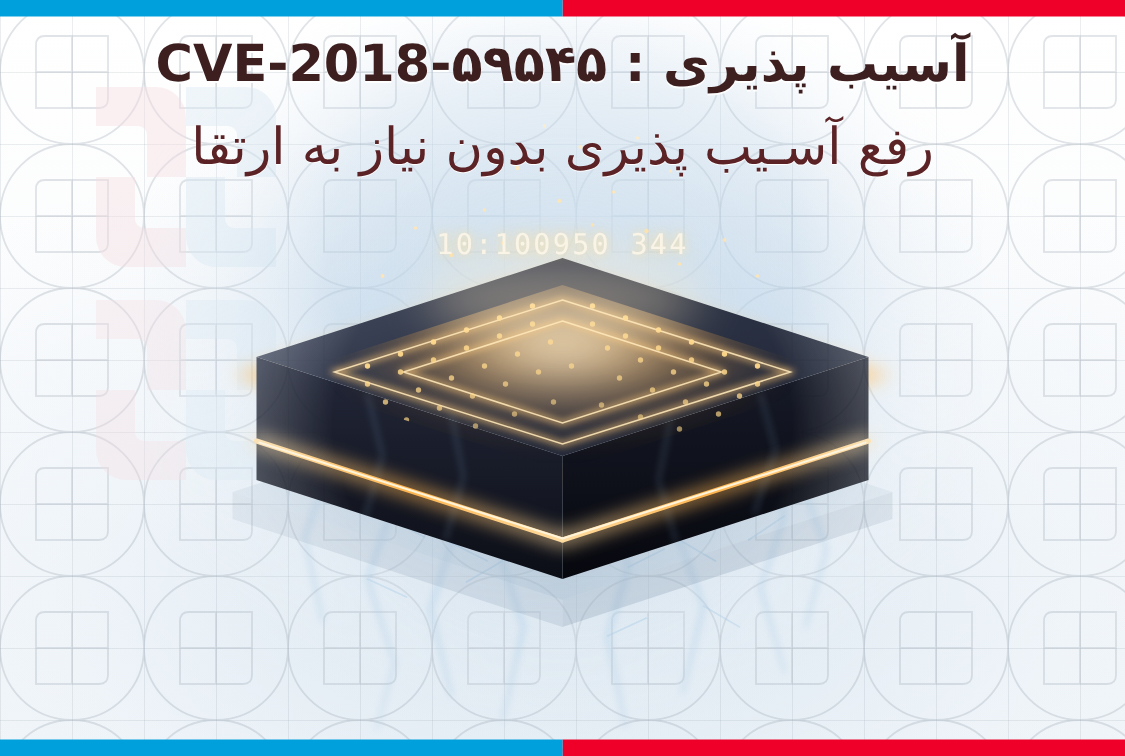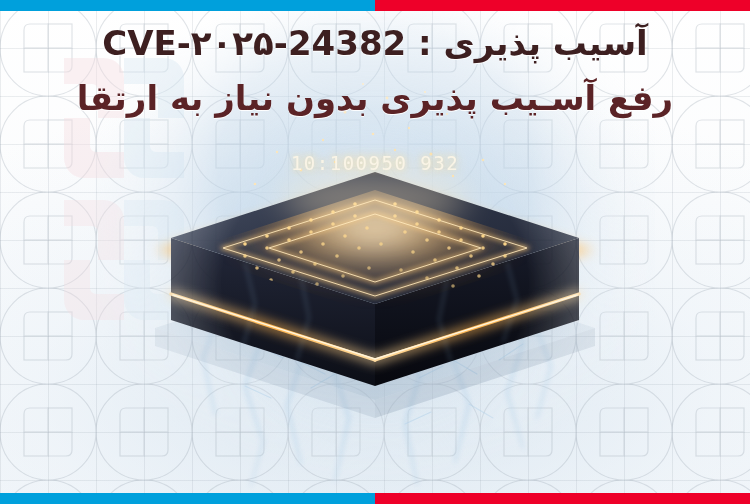--- a/index.html
+++ b/index.html
@@ -105,21 +105,21 @@
     color:#3d1f20;
     line-height:1.25;
     direction:rtl;
     unicode-bidi:isolate;
     margin:0 0 10px 0;
     text-shadow:0 1px 0 rgba(255,255,255,.9);
   }
   .title-2{
     font-family:"DejaVu Sans","Liberation Sans",sans-serif;
     font-size:34px;
-    font-weight:700;
+    font-weight:400;
     color:#5b2326;
     line-height:1.25;
     direction:rtl;
     unicode-bidi:isolate;
     margin:12px;
     text-shadow:0 1px 0 rgba(255,255,255,.9);
   }
 </style>
 </head>
 <body>
@@ -381,26 +381,26 @@
         <circle cx="212" cy="120" r="1.1"></circle>
           <circle cx="278" cy="140" r="1.3"></circle>
           <circle cx="330" cy="98" r="1.1"></circle>
       </g>
 
       <ellipse cx="280" cy="206" rx="92" ry="26" fill="#ffe9bf" opacity="0.38" filter="url(#blurLg)"></ellipse>
     </svg>
   </div>
 
   <div class="codeblock">
-    <span class="ln">932 10:100950</span>
+    <span class="ln">344 10:100950</span>
     
   </div>
 
   <div class="headings">
-    <h1 class="title-1" style="color: rgb(61, 31, 32);">آسیب پذیری : CVE-۲۰۲۵-24382</h1>
+    <h1 class="title-1" style="color: rgb(61, 31, 32);">آسیب پذیری : CVE-2018-۵۹۵۴۵</h1>
     <h2 class="title-2" style="color: rgb(91, 35, 38);">رفع آسـیب پذیری بدون نیاز به ارتقا</h2>
   </div>
 
   <div class="bar top" style="height: 11px;">
     <div class="seg-red" style="width: 375px; background: rgb(238, 0, 41);"></div>
     <div class="seg-blue" style="background: rgb(0, 160, 220);"></div>
   </div>
   <div class="bar bottom" style="height: 11px;">
     <div class="seg-red" style="width: 375px; background: rgb(238, 0, 41);"></div>
     <div class="seg-blue" style="background: rgb(0, 160, 220);"></div>

